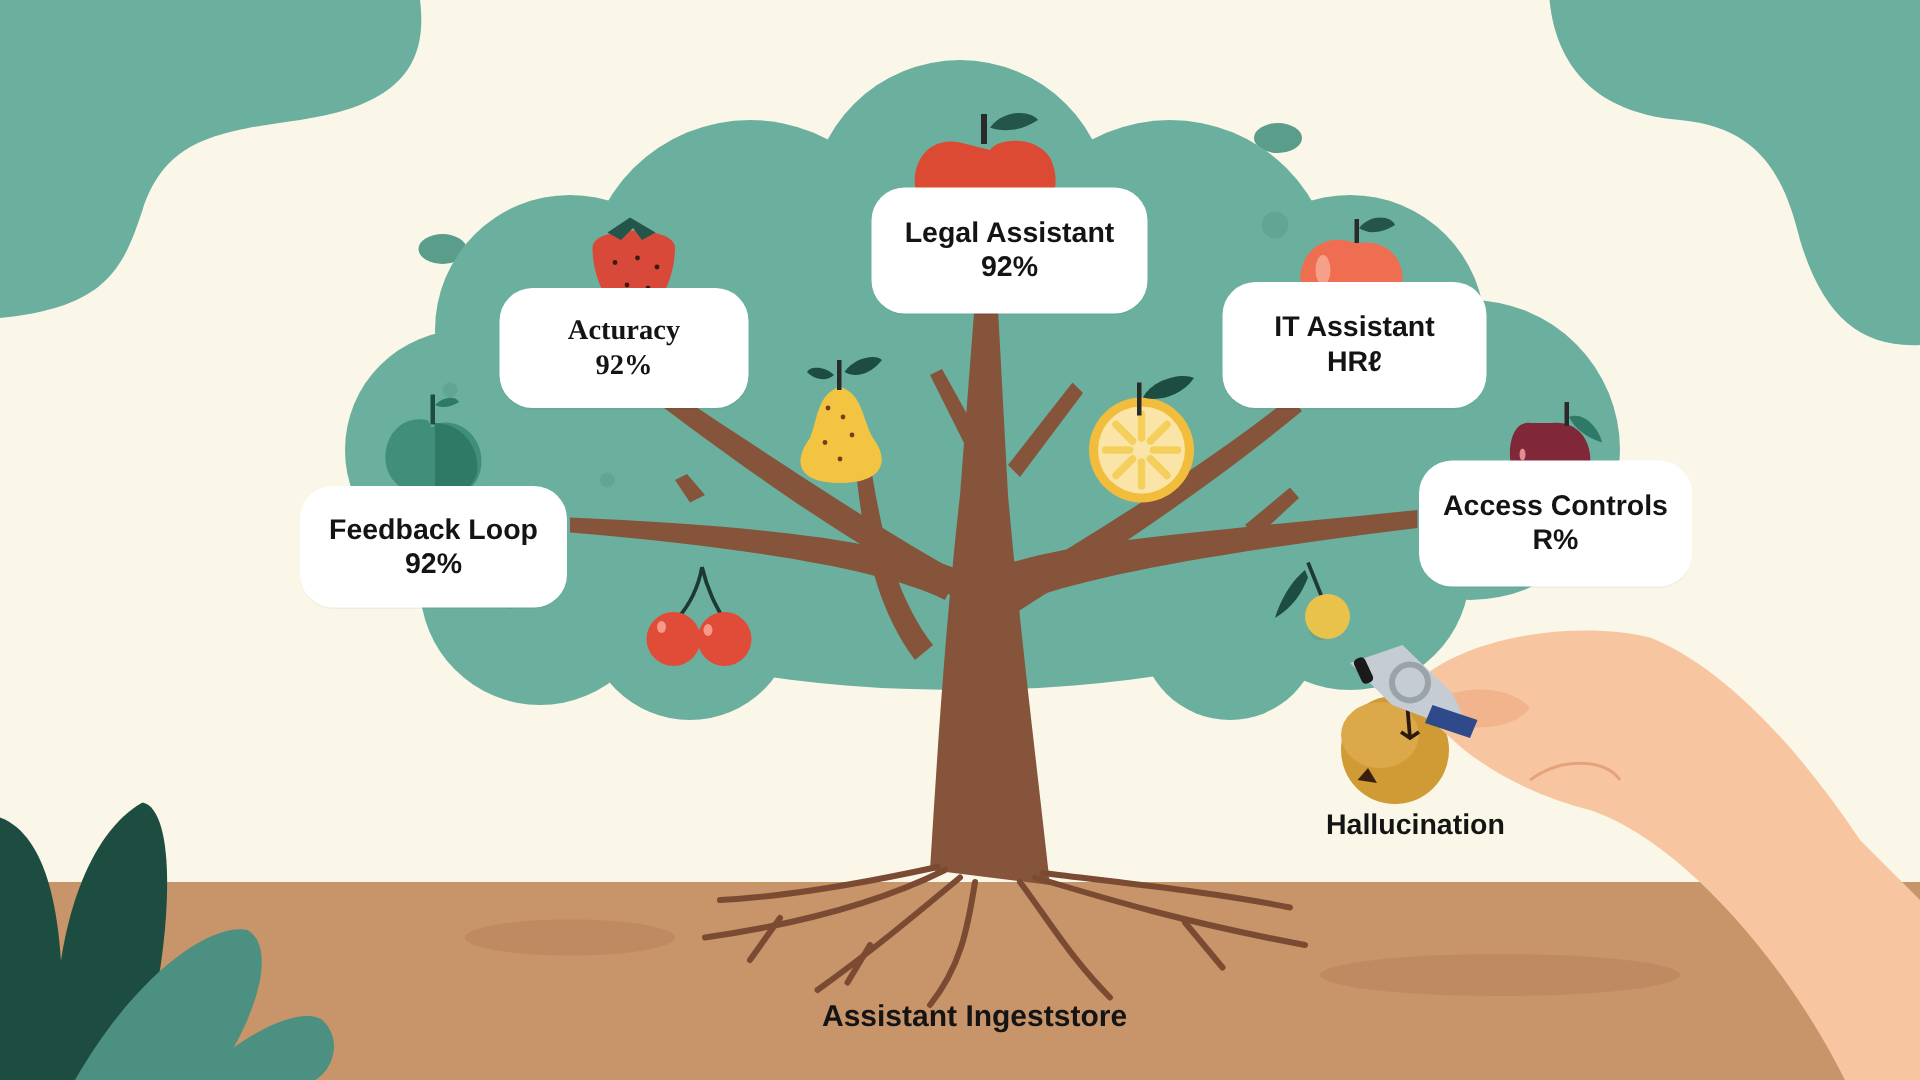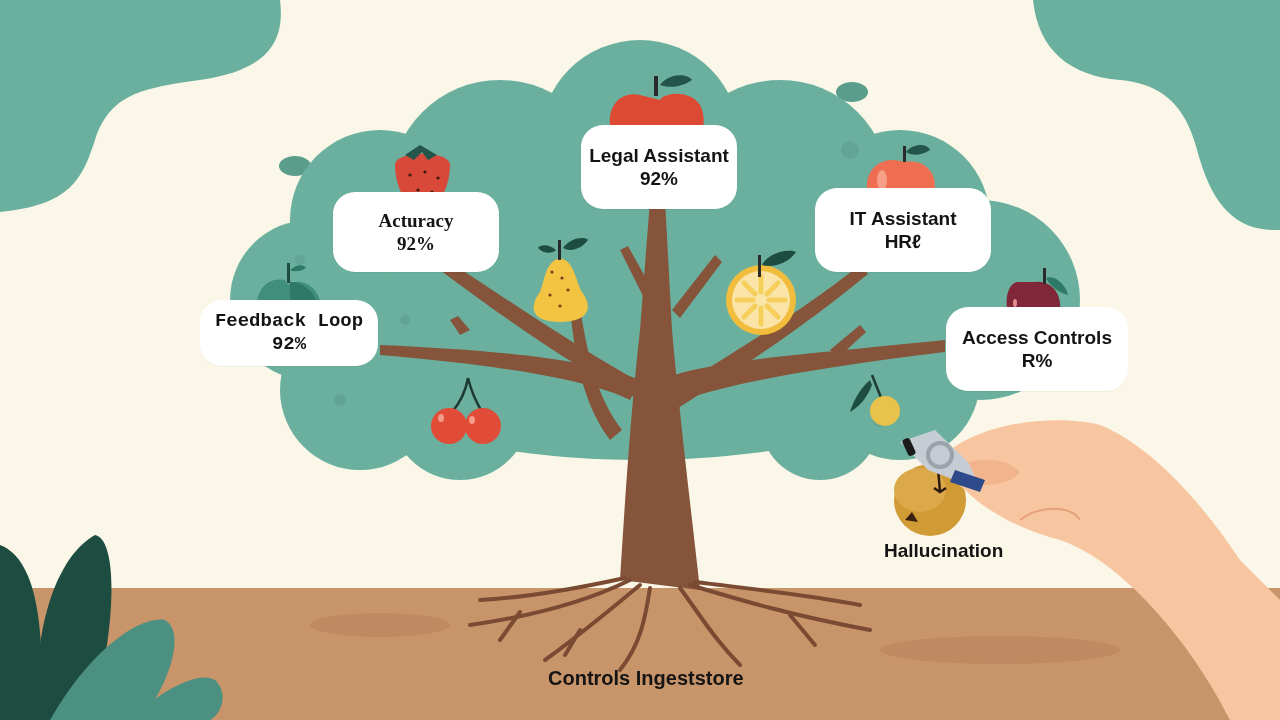--- a/index.html
+++ b/index.html
@@ -177,36 +177,36 @@
       <path d="M1020,520 C1040,505 1070,505 1080,520" stroke="#e6a27b" stroke-width="2" fill="none"></path>
     </g>
     <g>
       <path d="M900,442 L935,430 L968,462 L975,476 L960,482 L928,470 Z" fill="#c6ccd3"></path>
       <rect x="905" y="438" width="8" height="18" rx="3" fill="#1a1a1a" transform="rotate(-25 909 447)"></rect>
       <circle cx="940" cy="455" r="12" fill="none" stroke="#9aa2aa" stroke-width="4"></circle>
       <path d="M955,470 L985,480 L980,492 L950,482 Z" fill="#2f4a8a"></path>
     </g>
   </svg>
 
-  <div class="label-card" style="left:200px;top:300px;width:178px;height:66px;font-family:Liberation Mono, monospace;">
+  <div class="label-card" style="left:200px;top:324px;width:178px;height:81px;">
     <span>Feedback Loop</span>
     <span>92%</span>
   </div>
   <div class="label-card" style="left:333px;top:192px;width:166px;height:80px;font-family:Liberation Serif, serif;">
     <span>Acturacy</span>
     <span>92%</span>
   </div>
-  <div class="label-card" style="left:581px;top:125px;width:156px;height:84px;">
+  <div class="label-card" style="left:581px;top:125px;width:184px;height:84px;">
     <span>Legal Assistant</span>
     <span>92%</span>
   </div>
   <div class="label-card" style="left:946px;top:307px;width:182px;height:84px;">
     <span>Access Controls</span>
     <span>R%</span>
   </div>
   <div class="label-card" style="left:815px;top:188px;width:176px;height:84px;">
     <span>IT Assistant</span>
     <span>HRℓ</span>
   </div>
 
   <div class="free-label" style="left:864px;top:540px;margin-left:20px;">Hallucination</div>
-  <div class="free-label" style="left:548px;top:667px;font-size:20px;">Controls Ingeststore</div>
+  <div class="free-label" style="left:548px;top:667px;font-size:20px;">Assistant Ingeststore</div>
 </div>
 
 </body></html>

